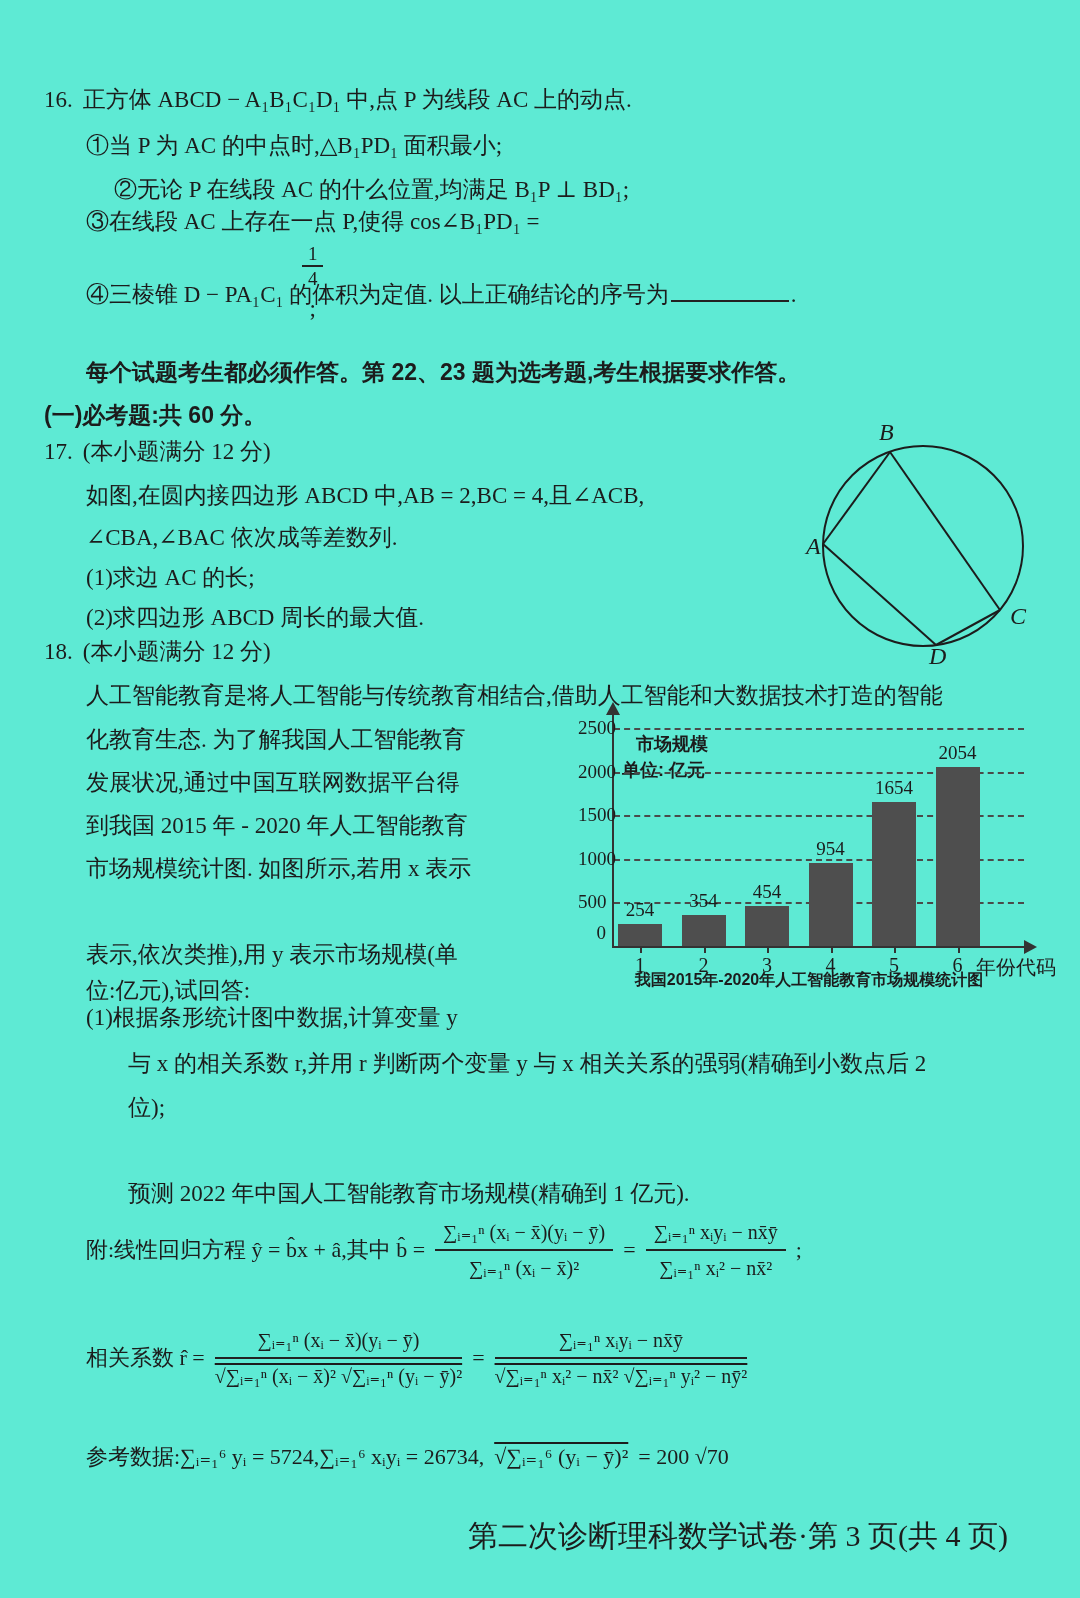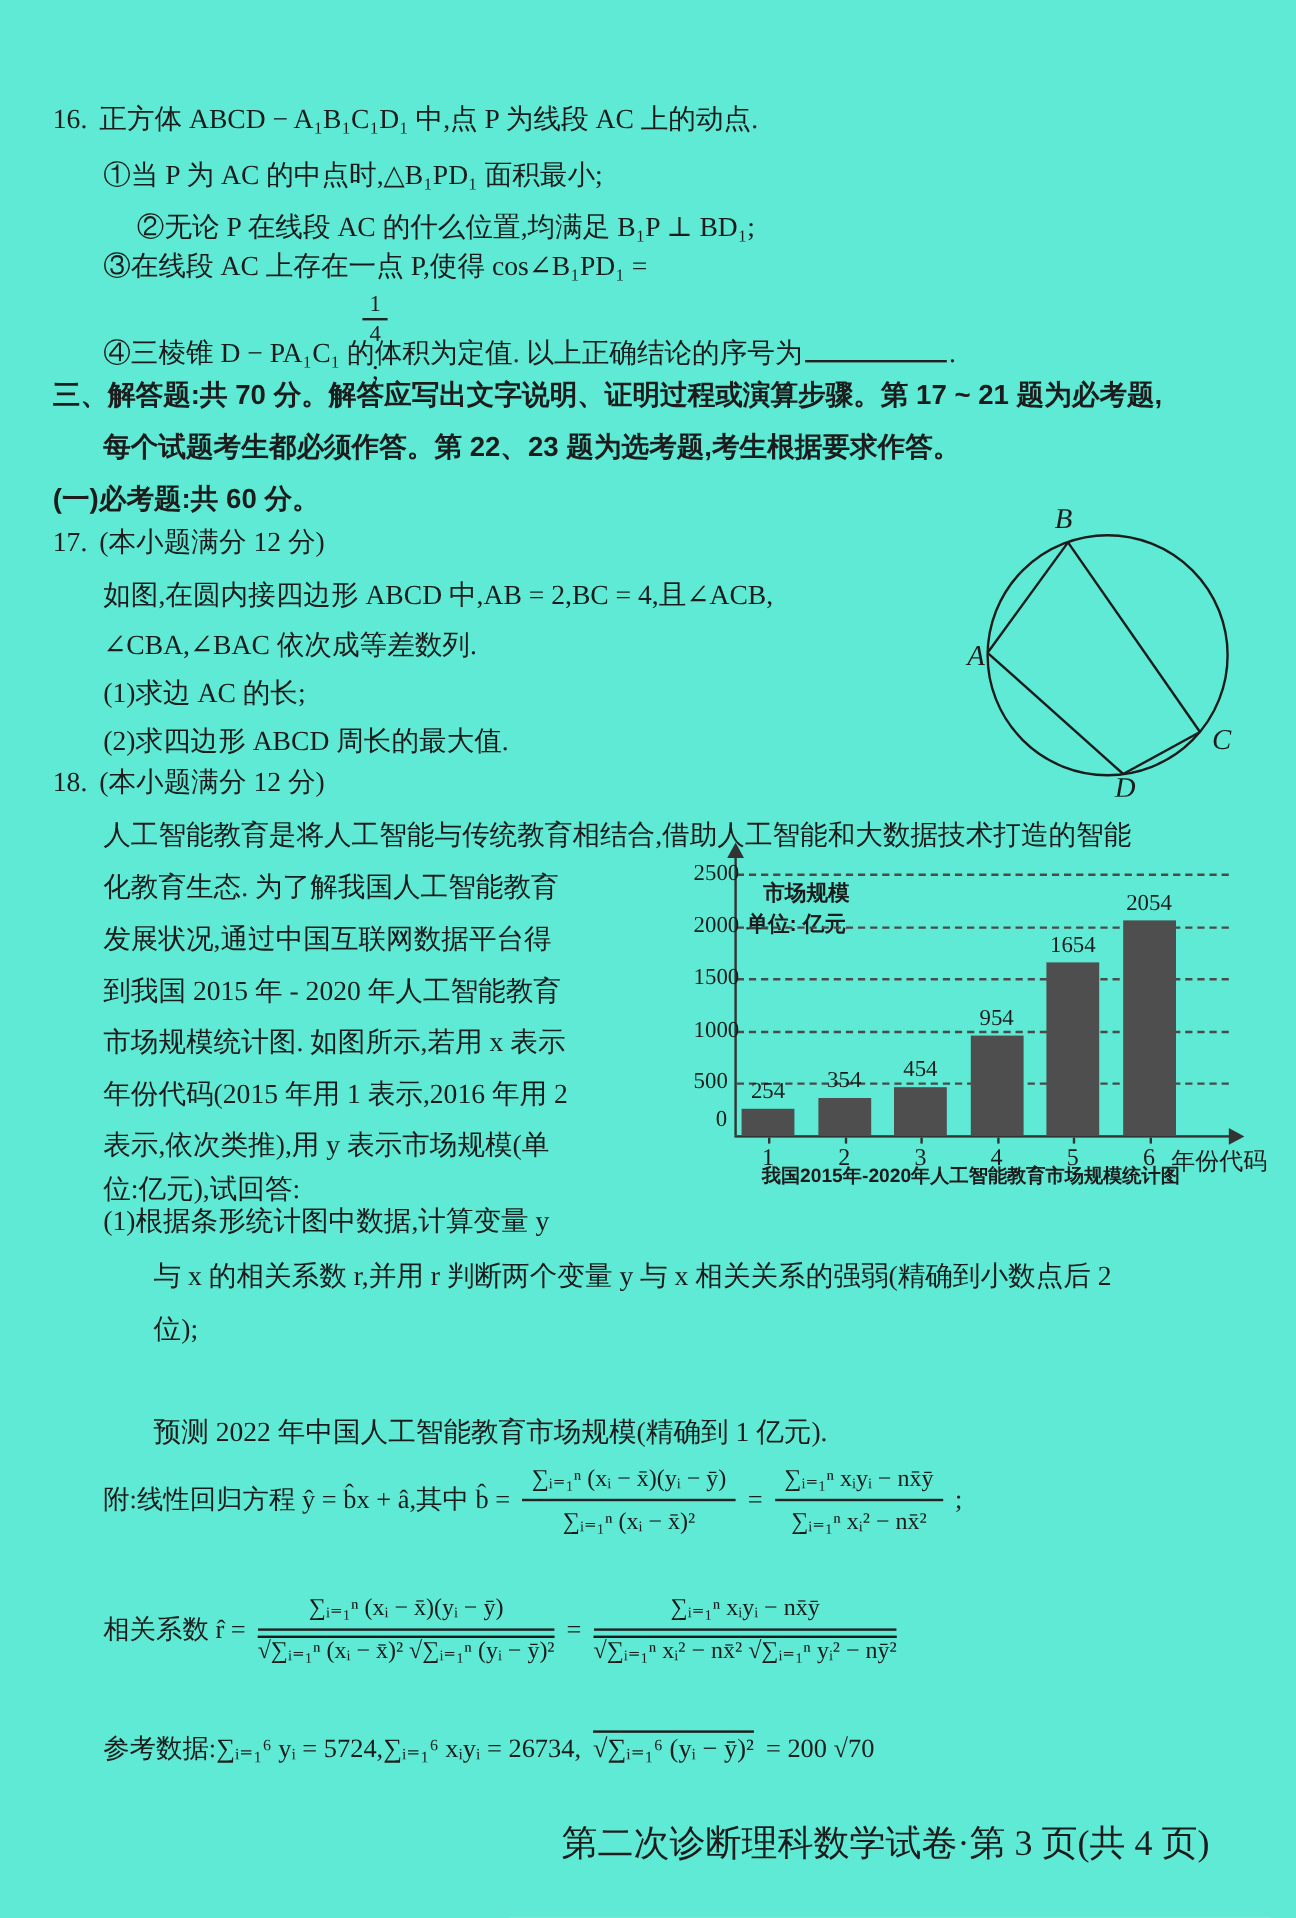--- a/index.html
+++ b/index.html
@@ -59,21 +59,20 @@
     <span class="frac">
       <span class="fn">1</span>
       <span class="fd">4</span>
     </span>
     <span>;</span>
   </div>
   <div class="tline" style="left:86px;top:274px;">
     <span>④三棱锥 D − PA₁C₁ 的体积为定值. 以上正确结论的序号为</span><span class="blank"></span><span>.</span>
   </div>
 
-  <div class="tline bold-sans" style="left:44px;top:314px;">三、解答题:共 70 分。解答应写出文字说明、证明过程或演算步骤。第 17 ~ 21 题为必考题,</div>
   <div class="tline bold-sans" style="left:86px;top:357px;">每个试题考生都必须作答。第 22、23 题为选考题,考生根据要求作答。</div>
   <div class="tline bold-sans" style="left:44px;top:400px;">(一)必考题:共 60 分。</div>
 
   <div class="tline" style="left:44px;top:436px;">
     <span class="qnum">17.</span><span>(本小题满分 12 分)</span>
   </div>
   <div class="tline" style="left:86px;top:480px;">如图,在圆内接四边形 ABCD 中,AB = 2,BC = 4,且∠ACB,</div>
   <div class="tline" style="left:86px;top:522px;">∠CBA,∠BAC 依次成等差数列.</div>
   <div class="tline" style="left:86px;top:562px;">(1)求边 AC 的长;</div>
   <div class="tline" style="left:86px;top:602px;">(2)求四边形 ABCD 周长的最大值.</div>
@@ -94,21 +93,20 @@
 
   <div class="tline" style="left:44px;top:636px;">
     <span class="qnum">18.</span><span>(本小题满分 12 分)</span>
   </div>
   <div class="tline" style="left:86px;top:680px;">人工智能教育是将人工智能与传统教育相结合,借助人工智能和大数据技术打造的智能</div>
 
   <div class="tline" style="left:86px;top:724px;">化教育生态. 为了解我国人工智能教育</div>
   <div class="tline" style="left:86px;top:767px;">发展状况,通过中国互联网数据平台得</div>
   <div class="tline" style="left:86px;top:810px;">到我国 2015 年 - 2020 年人工智能教育</div>
   <div class="tline" style="left:86px;top:853px;">市场规模统计图. 如图所示,若用 x 表示</div>
-  <div class="tline" style="left:86px;top:896px;">年份代码(2015 年用 1 表示,2016 年用 2</div>
   <div class="tline" style="left:86px;top:939px;">表示,依次类推),用 y 表示市场规模(单</div>
   <div class="tline" style="left:86px;top:975px;">位:亿元),试回答:</div>
 
   <div class="chart">
     <div id="chart-plot" style="position:absolute;inset:0;">
       <div class="axis-y"></div>
       <div class="axis-x"></div>
       <div class="arrow-up"></div>
       <div class="arrow-right"></div>
       <div class="legend-line" style="left:58px;top:32px;">市场规模</div>

